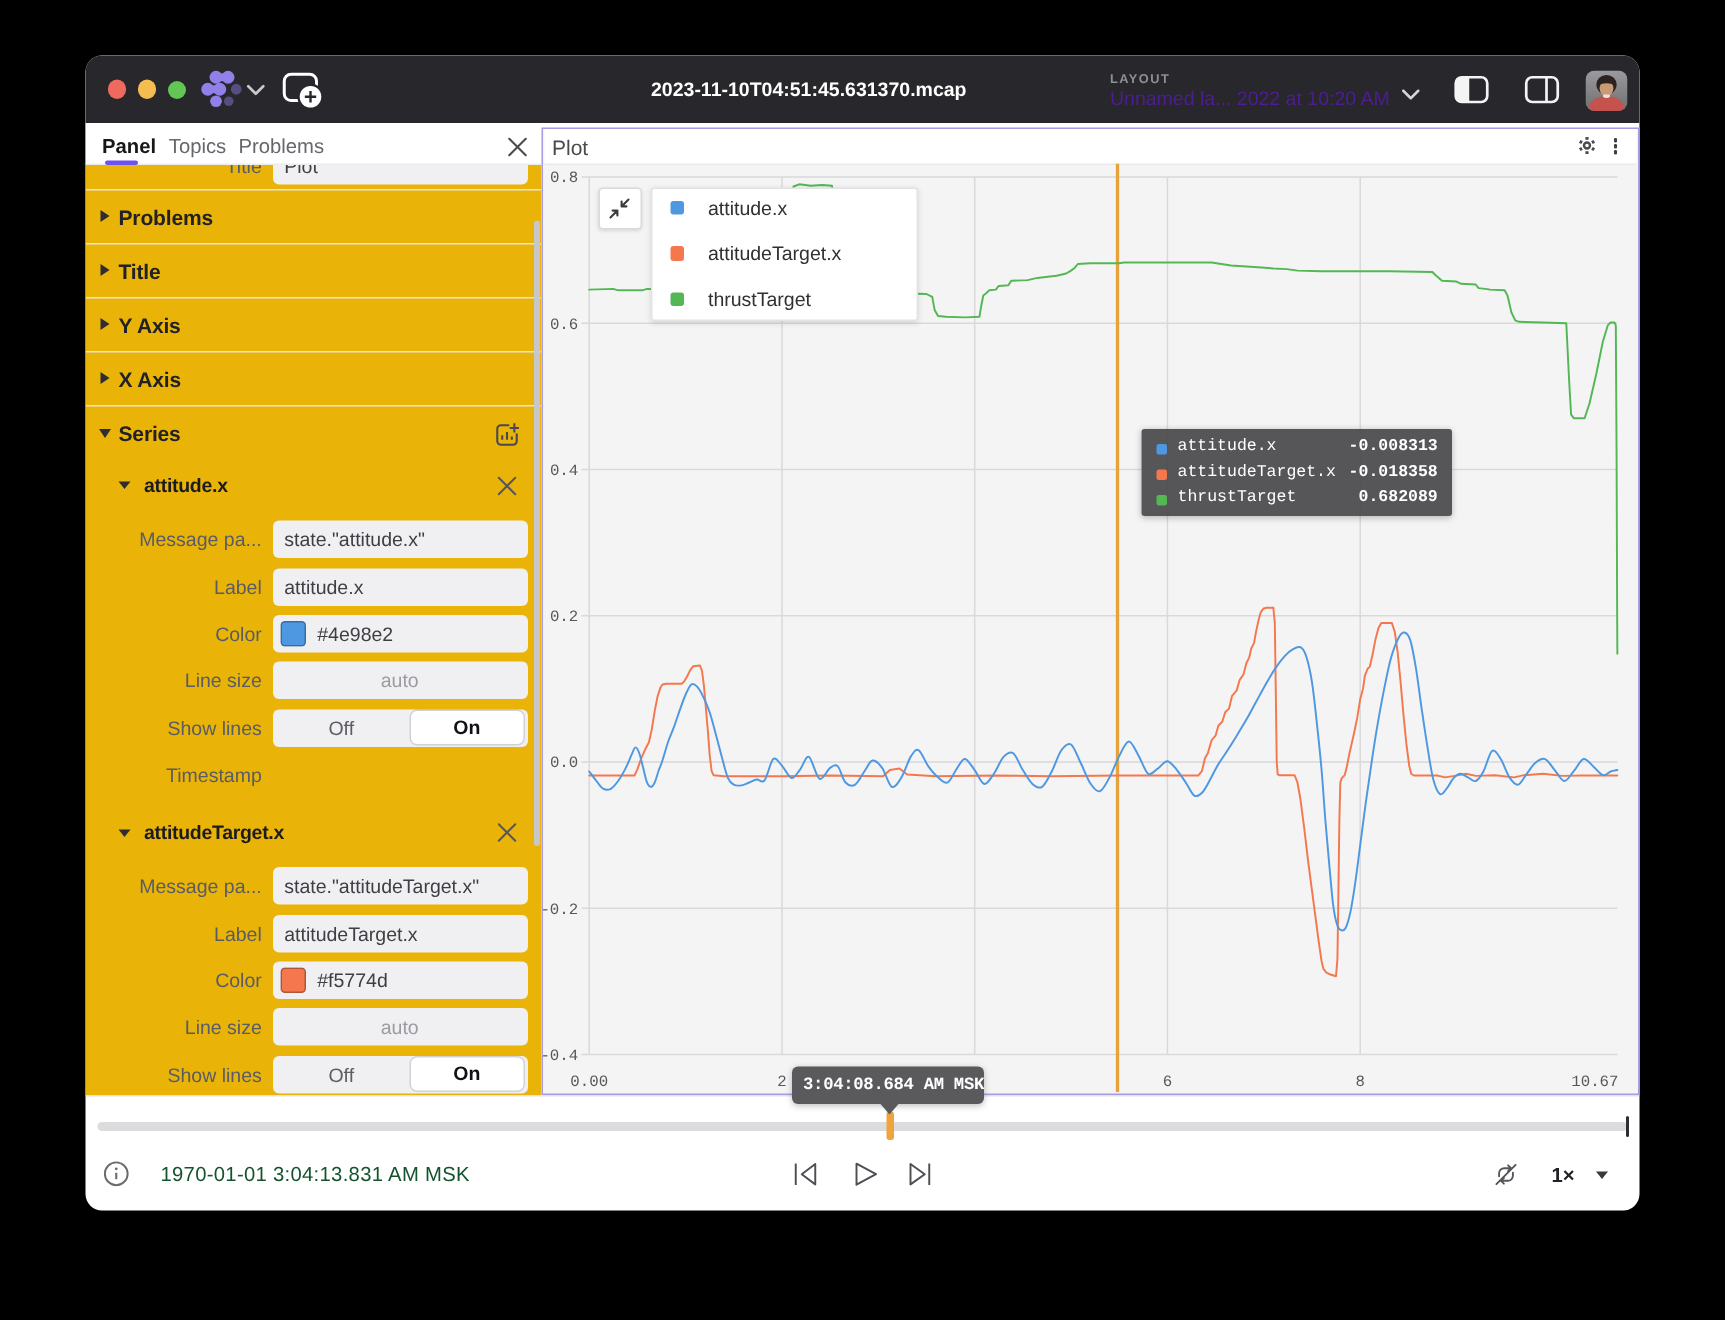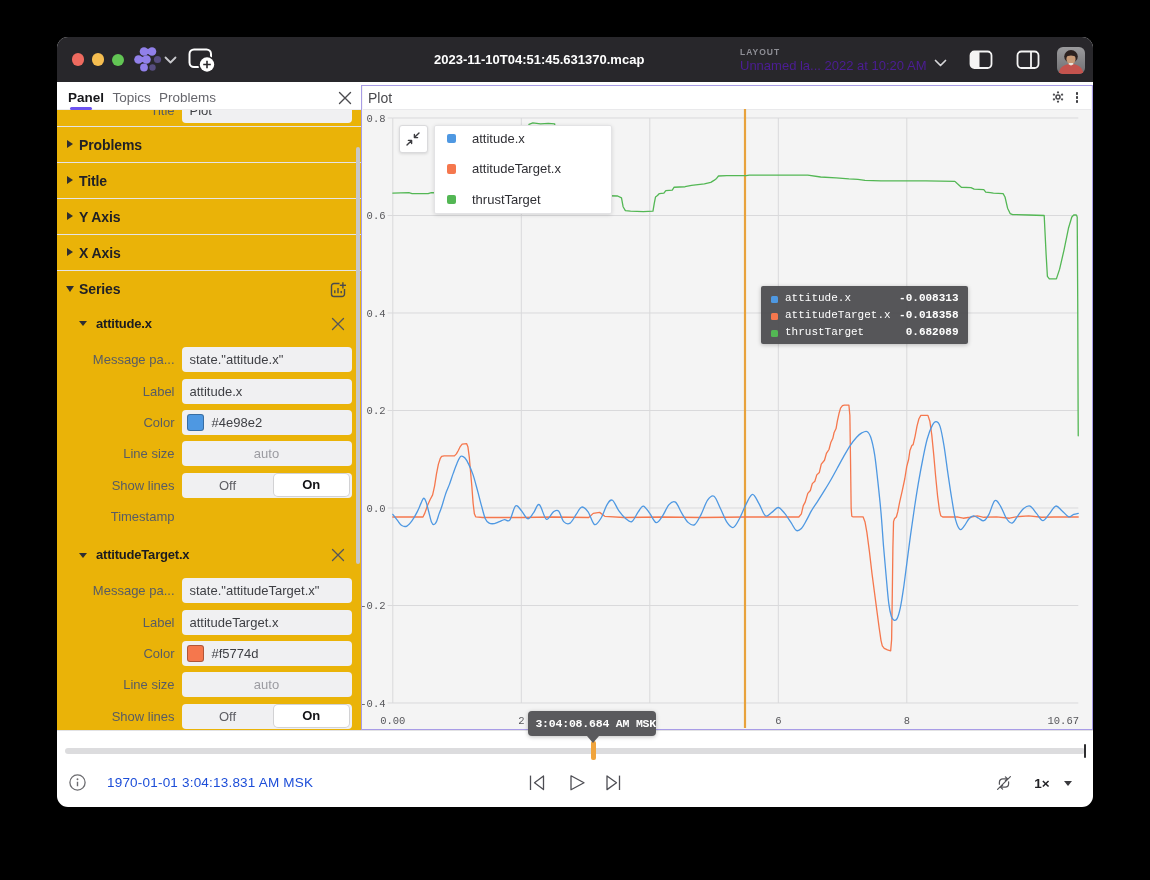--- a/index.html
+++ b/index.html
@@ -256,21 +256,21 @@
     <div class="a" style="left:8px;top:711px;width:1020px;height:5.5px;background:#dcdcde;border-radius:3px"></div>
     <div class="a" style="left:1026.5px;top:707px;width:2.5px;height:14px;background:#2e2e30;border-radius:1px"></div>
     <div class="a" style="left:534px;top:703.5px;width:4.5px;height:19.5px;background:#f0a43c;border-radius:2px"></div>
     <div class="a mono" style="left:470.5px;top:673.5px;width:128.5px;height:25px;background:#5a5a5d;border-radius:4px;color:#fff;font-weight:bold;font-size:11.5px;letter-spacing:-0.2px;text-align:right;line-height:25px;white-space:nowrap;box-shadow:0 1px 4px rgba(0,0,0,0.25)">3:04:08.684 AM MSK</div>
     <div class="a" style="left:529.5px;top:698.5px;width:0;height:0;border-left:6.5px solid transparent;border-right:6.5px solid transparent;border-top:7px solid #5a5a5d"></div>
     <svg class="a" style="left:12px;top:736.5px" width="17" height="17" viewBox="0 0 17 17">
 <circle cx="8.5" cy="8.5" r="7.6" fill="none" stroke="#6c6c70" stroke-width="1.3"></circle>
 <line x1="8.5" y1="7.8" x2="8.5" y2="12.2" stroke="#6c6c70" stroke-width="1.4"></line>
 <circle cx="8.5" cy="5.2" r="0.95" fill="#6c6c70"></circle>
 </svg>
-    <div class="a" style="left:50px;top:738px;font-size:13.5px;color:#1d4ed8;letter-spacing:0.2px;line-height:16px">1970-01-01 3:04:13.831 AM MSK</div>
+    <div class="a" style="left:50px;top:738px;font-size:13.5px;color:#14532d;letter-spacing:0.2px;line-height:16px">1970-01-01 3:04:13.831 AM MSK</div>
     <svg class="a" style="left:470.5px;top:736px" width="20" height="20" viewBox="0 0 20 20">
 <g fill="none" stroke="#4e4e54" stroke-width="1.3" stroke-linejoin="round">
 <line x1="2.5" y1="2.6" x2="2.5" y2="17"></line>
         <path d="M15.5,3 L6.5,9.8 L15.5,16.6 Z"></path>
 </g>
     </svg>
     <svg class="a" style="left:509.5px;top:736px" width="20" height="20" viewBox="0 0 20 20">
 <path d="M4,2.8 L17,9.8 L4,16.8 Z" fill="none" stroke="#4e4e54" stroke-width="1.3" stroke-linejoin="round"></path>
 </svg>
     <svg class="a" style="left:547.5px;top:736px" width="20" height="20" viewBox="0 0 20 20">

